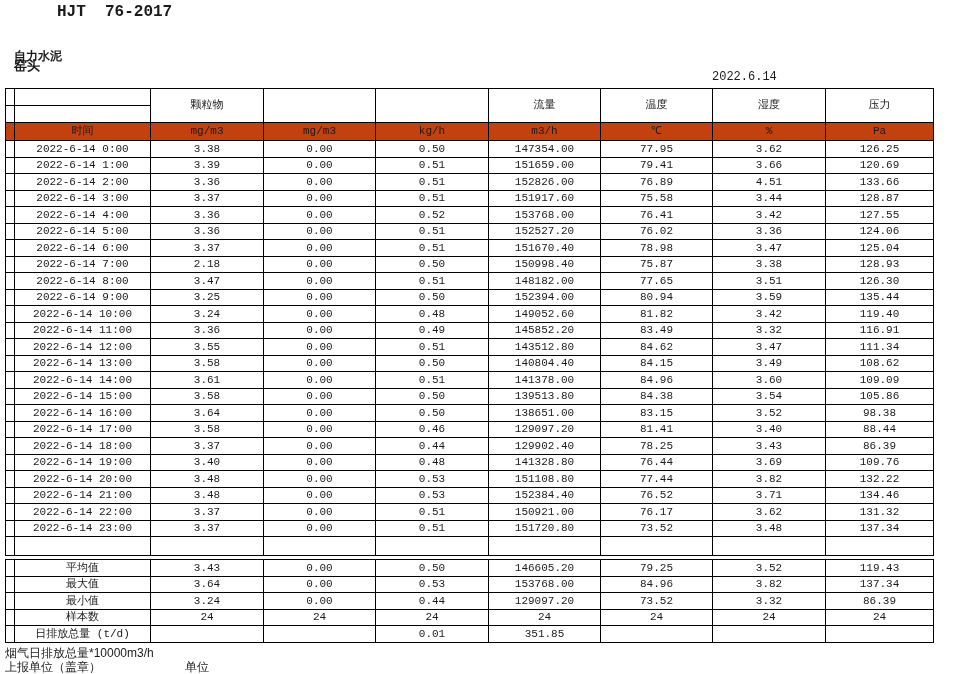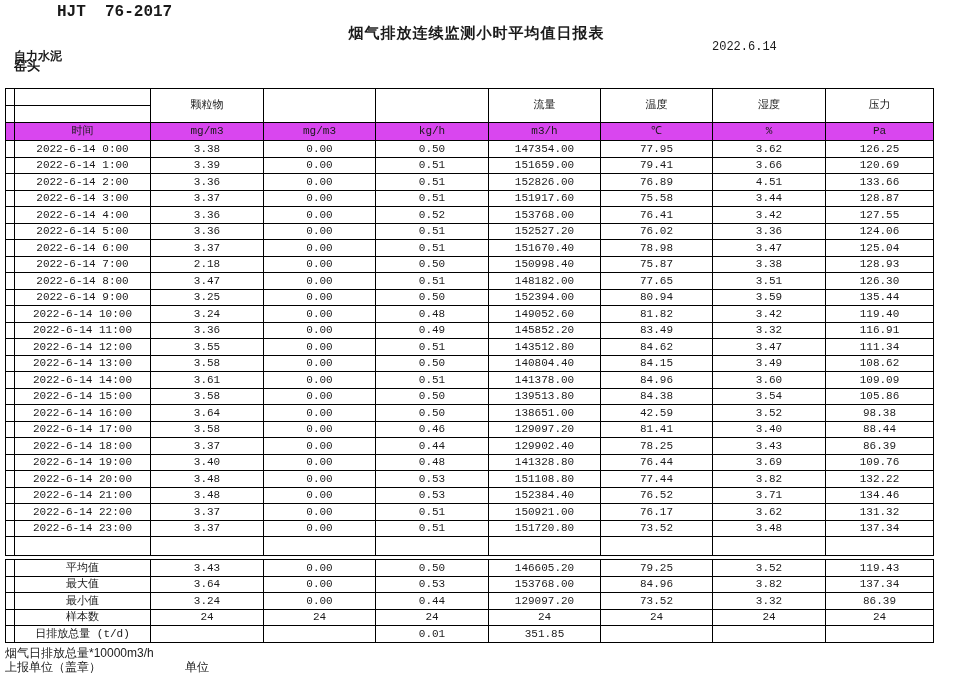--- a/index.html
+++ b/index.html
@@ -5,50 +5,49 @@
   html,body{margin:0;padding:0;background:#fff;}
   #page{position:relative;width:953px;height:674px;background:#ffffff;overflow:hidden;
         font-family:"Liberation Sans","DejaVu Sans",sans-serif;color:#1a1a1a;}
   .mono{font-family:"Liberation Mono","DejaVu Sans Mono",monospace;}
 
   .doc-code{position:absolute;left:14px;top:3px;font-size:16px;font-weight:bold;white-space:pre;margin-left:43px;}
   .doc-title{position:absolute;left:0;top:24px;width:100%;text-align:center;
              font-size:15px;font-weight:bold;letter-spacing:1px;}
   .company{position:absolute;left:14px;top:40px;font-size:12px;font-weight:bold;margin-top:8px;}
   .station{position:absolute;left:14px;top:57px;font-size:13px;font-weight:bold;}
-  .report-date{position:absolute;left:712px;top:40px;font-size:12px;}
+  .report-date{position:absolute;left:712px;top:70px;font-size:12px;}
 
   table.report{position:absolute;left:5px;top:88px;border-collapse:collapse;table-layout:fixed;
                width:928px;}
   table.report td{border:1px solid #000;padding:0;margin:0;text-align:center;vertical-align:middle;
                   font-size:11px;line-height:1.1;overflow:hidden;white-space:nowrap;
                   font-family:"Liberation Mono","DejaVu Sans Mono",monospace;}
   td.zh{font-family:"Liberation Sans","DejaVu Sans",sans-serif;font-size:12px;}
   td.stub{border-left:none;}
   td.stub-blank{border:none;background:#fff;}
   tr.r-sub{height:17px;}
   tr.r-unit{height:18px;}
-  tr.r-unit td{background:#d946ef;}
+  tr.r-unit td{background:#c2410c;}
   tr.r-data{height:16.5px;}
   tr.r-empty{height:19px;}
   tr.r-gap{height:4px;}
   tr.r-gap td{border:none;}
   tr.r-sum{height:16.5px;}
 
   .foot-note{position:absolute;left:5px;top:645px;font-size:12px;}
   .foot-report-unit{position:absolute;left:5px;top:659px;font-size:12px;}
   .foot-unit{position:absolute;left:185px;top:659px;font-size:12px;}
 </style>
 </head>
 <body>
 
 <div id="page">
 
   <div class="doc-code mono">HJT  76-2017</div>
-  <div class="doc-title">烟气排放连续监测小时平均值日报表</div>
   <div class="company">自力水泥</div>
   <div class="station">窑头</div>
   <div class="report-date mono">2022.6.14</div>
 
   <table class="report">
     <colgroup>
       <col style="width:9px">
         <col style="width:136px">
         <col style="width:113px">
         <col style="width:112px">
@@ -263,21 +262,21 @@
           <td>3.54</td>
           <td>105.86</td>
         </tr>
         <tr class="r-data">
           <td class="stub"></td>
           <td>2022-6-14 16:00</td>
           <td>3.64</td>
           <td>0.00</td>
           <td>0.50</td>
           <td>138651.00</td>
-          <td>42.59</td>
+          <td>83.15</td>
           <td>3.52</td>
           <td>98.38</td>
         </tr>
         <tr class="r-data">
           <td class="stub"></td>
           <td>2022-6-14 17:00</td>
           <td>3.58</td>
           <td>0.00</td>
           <td>0.46</td>
           <td>129097.20</td>

